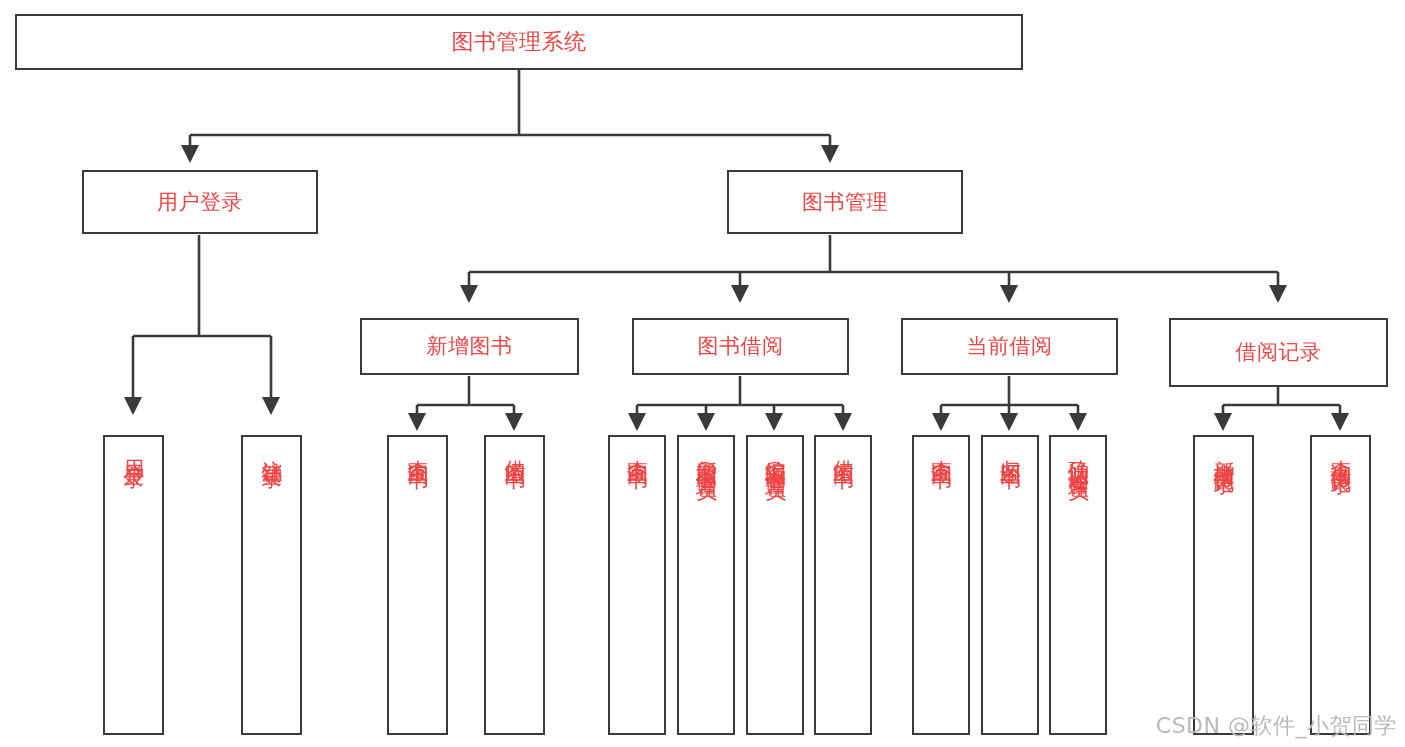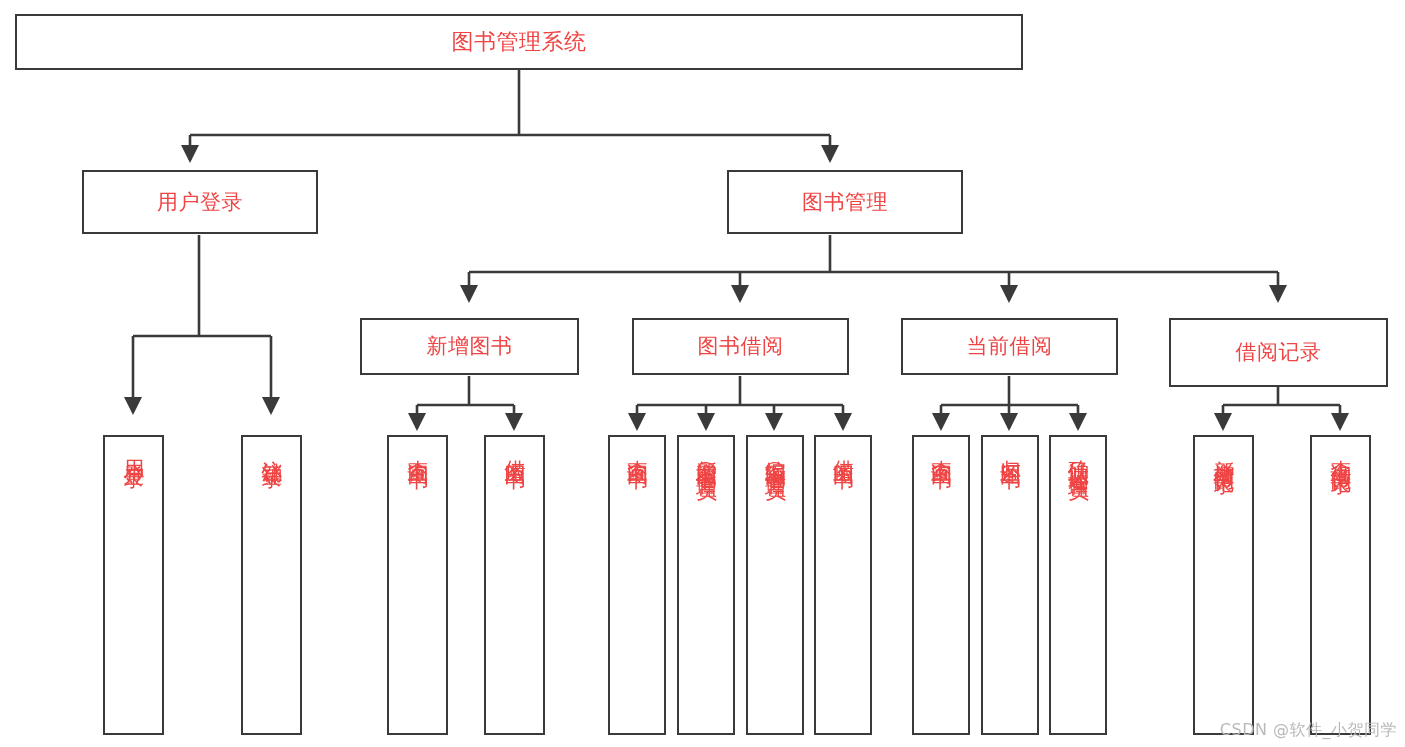--- a/index.html
+++ b/index.html
@@ -59,21 +59,21 @@
     text-orientation: upright;
     font-size: 21px;
     line-height: 1;
     letter-spacing: 3px;
     white-space: nowrap;
   }
   .watermark {
     position: absolute;
     right: 8px;
     bottom: 6px;
-    font-size: 16px;
+    font-size: 22px;
     color: #b9b9b9;
     letter-spacing: 0.5px;
     white-space: nowrap;
   }
 </style>
 </head>
 <body>
 
 <div id="canvas">
 

